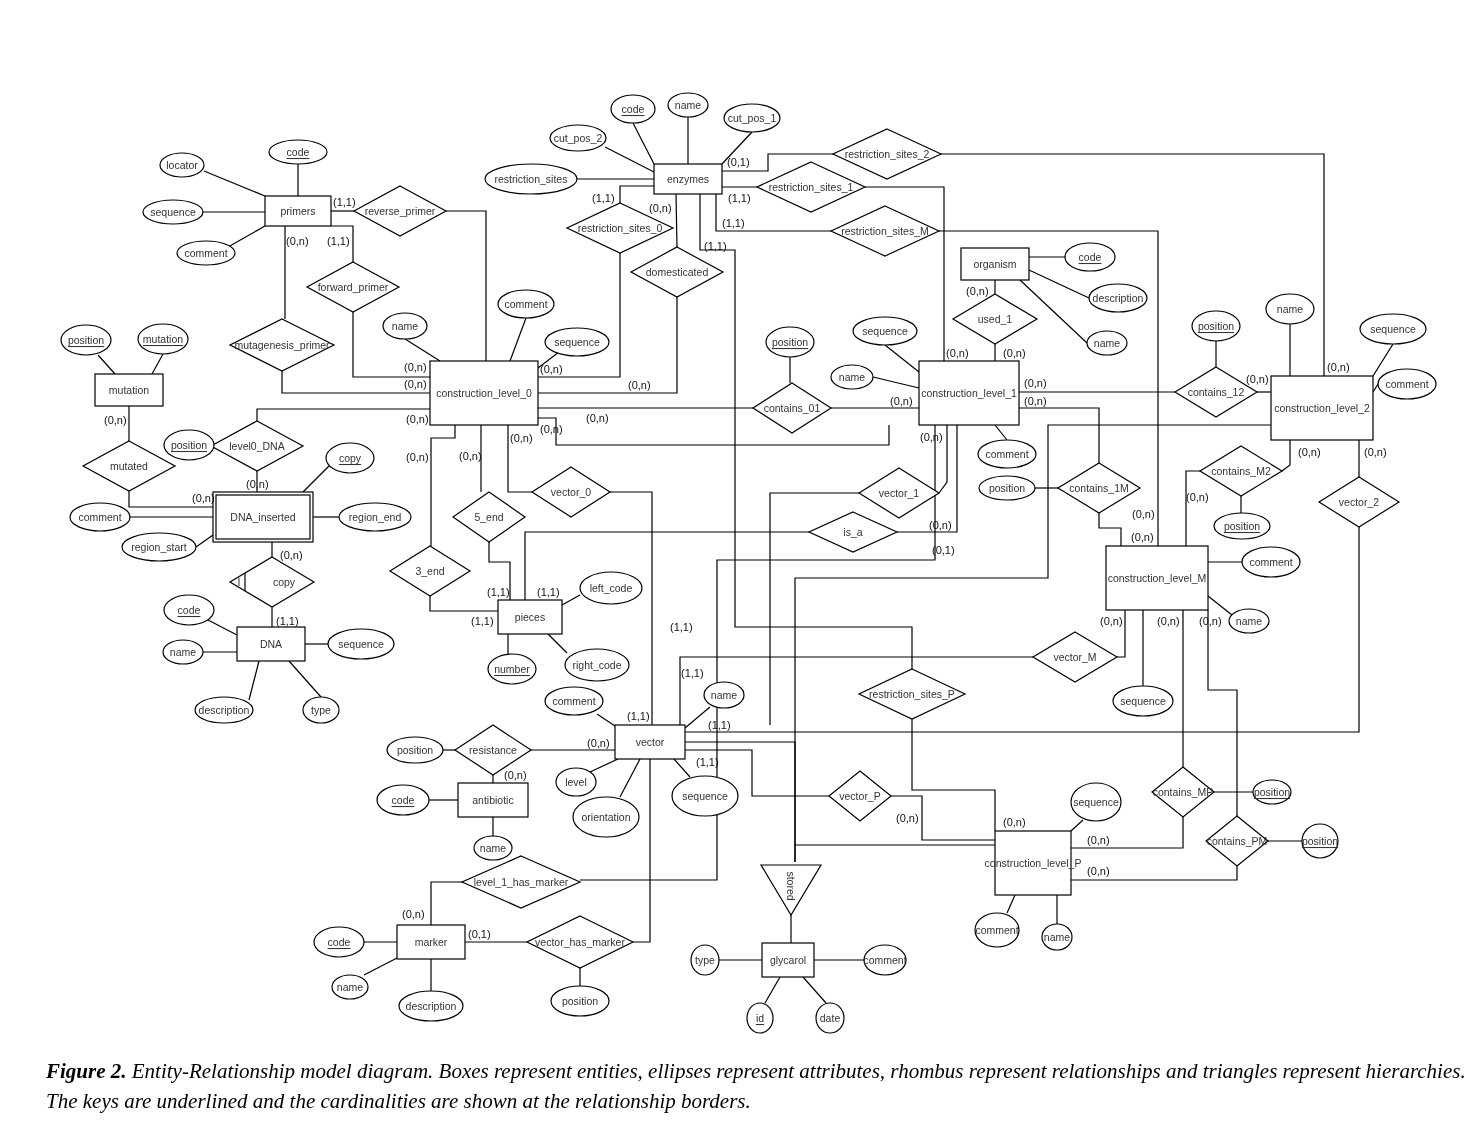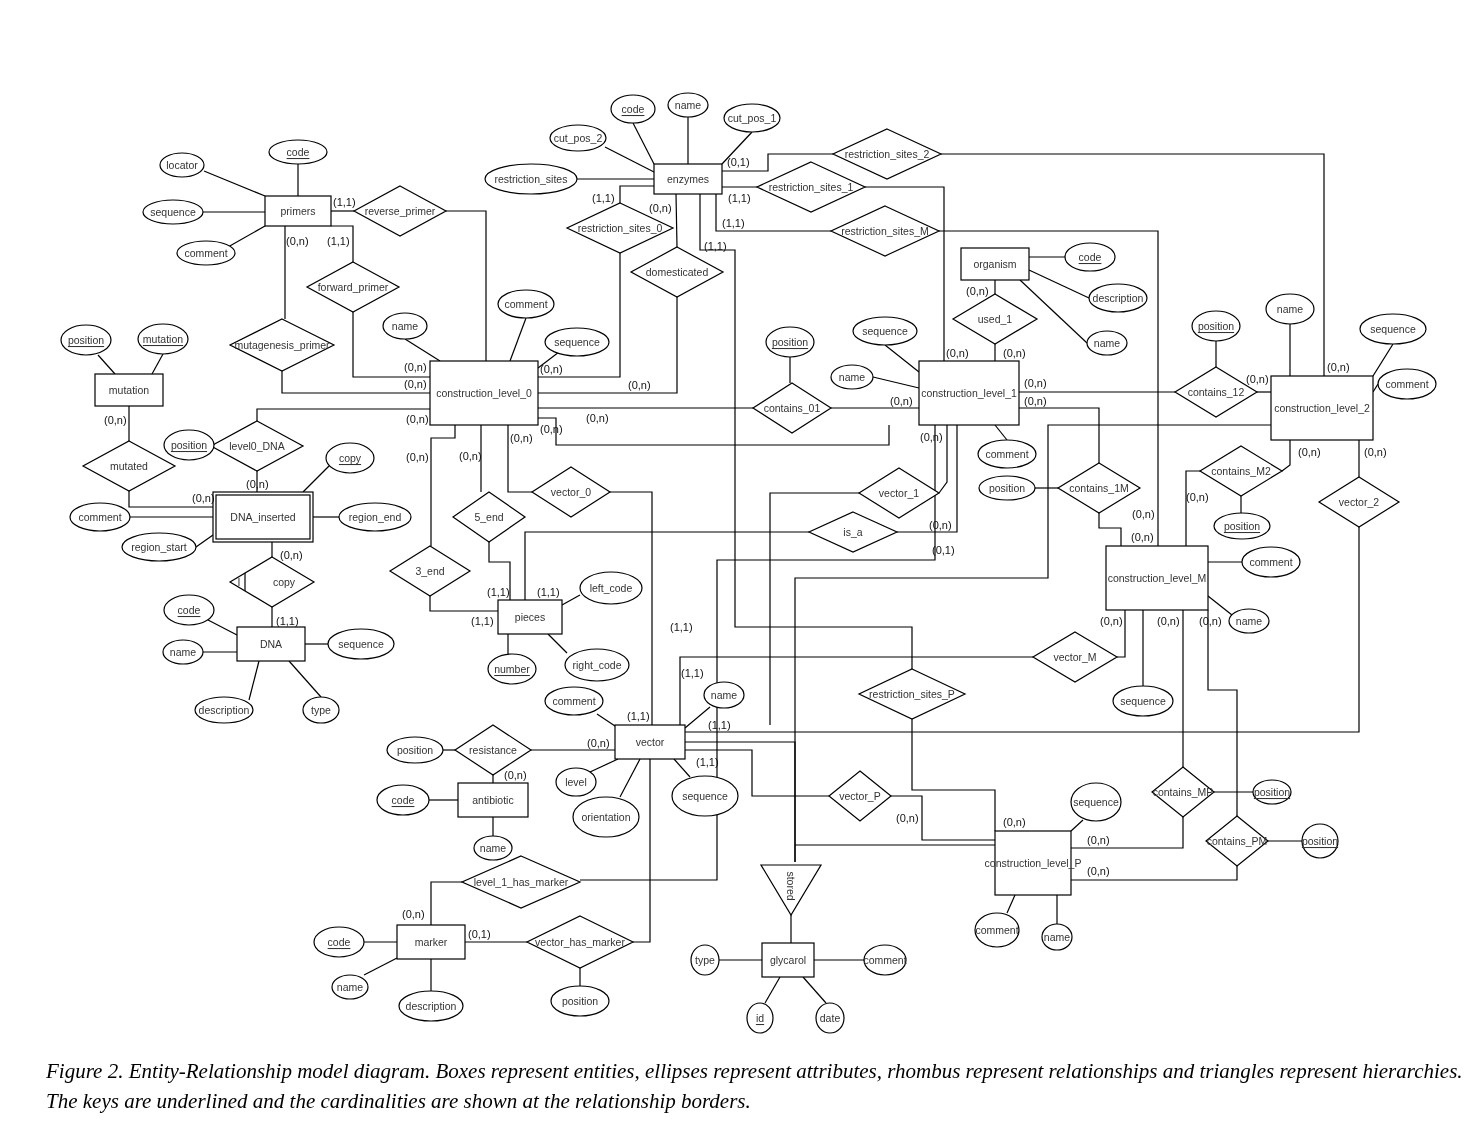--- a/index.html
+++ b/index.html
@@ -4,21 +4,21 @@
 <style>
   html,body{margin:0;padding:0;background:#ffffff;}
   body{width:1477px;height:1122px;position:relative;overflow:hidden;font-family:"Liberation Sans",sans-serif;}
   #diagram{position:absolute;left:0;top:0;}
   .ln{fill:none;stroke:#000;stroke-width:1.2;}
   .shape{fill:#fff;stroke:#000;stroke-width:1.2;}
   .txt{font-family:"Liberation Sans",sans-serif;font-size:10.5px;fill:#333;text-anchor:middle;dominant-baseline:central;}
   .key{text-decoration:underline;}
   .card{font-family:"Liberation Sans",sans-serif;font-size:11px;fill:#111;text-anchor:start;dominant-baseline:central;}
   #caption{position:absolute;left:46px;top:1056px;width:1420px;font-family:"Liberation Serif",serif;font-style:italic;font-size:21px;line-height:30px;color:#000;}
-  #caption b{font-weight:normal;}
+  #caption b{font-weight:bold;}
 </style>
 </head>
 <body>
 
 <svg id="diagram" width="1477" height="1050" viewBox="0 0 1477 1050" xmlns="http://www.w3.org/2000/svg">
   <g id="lines">
       <polyline points="298,164 298,196" class="ln"></polyline>
       <polyline points="204,171 265,196" class="ln"></polyline>
       <polyline points="203,212 265,212" class="ln"></polyline>
       <polyline points="228,247 265,226" class="ln"></polyline>

